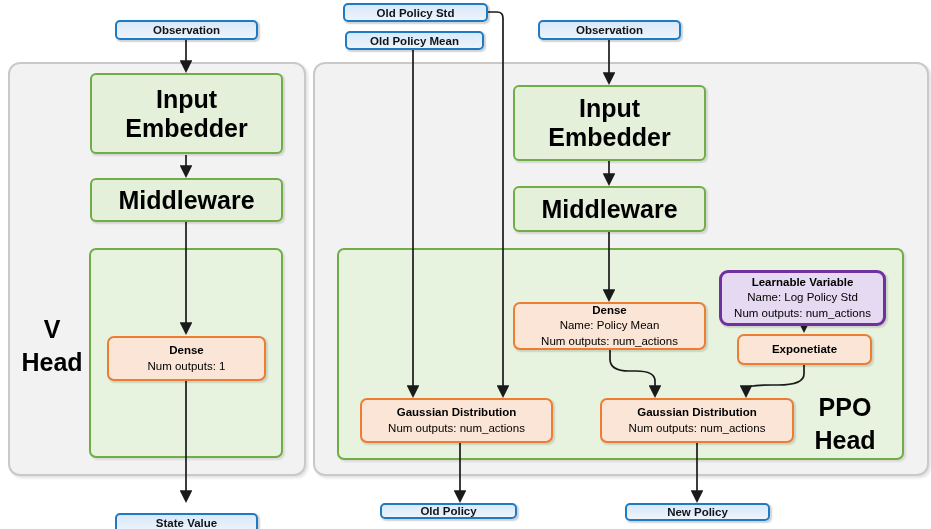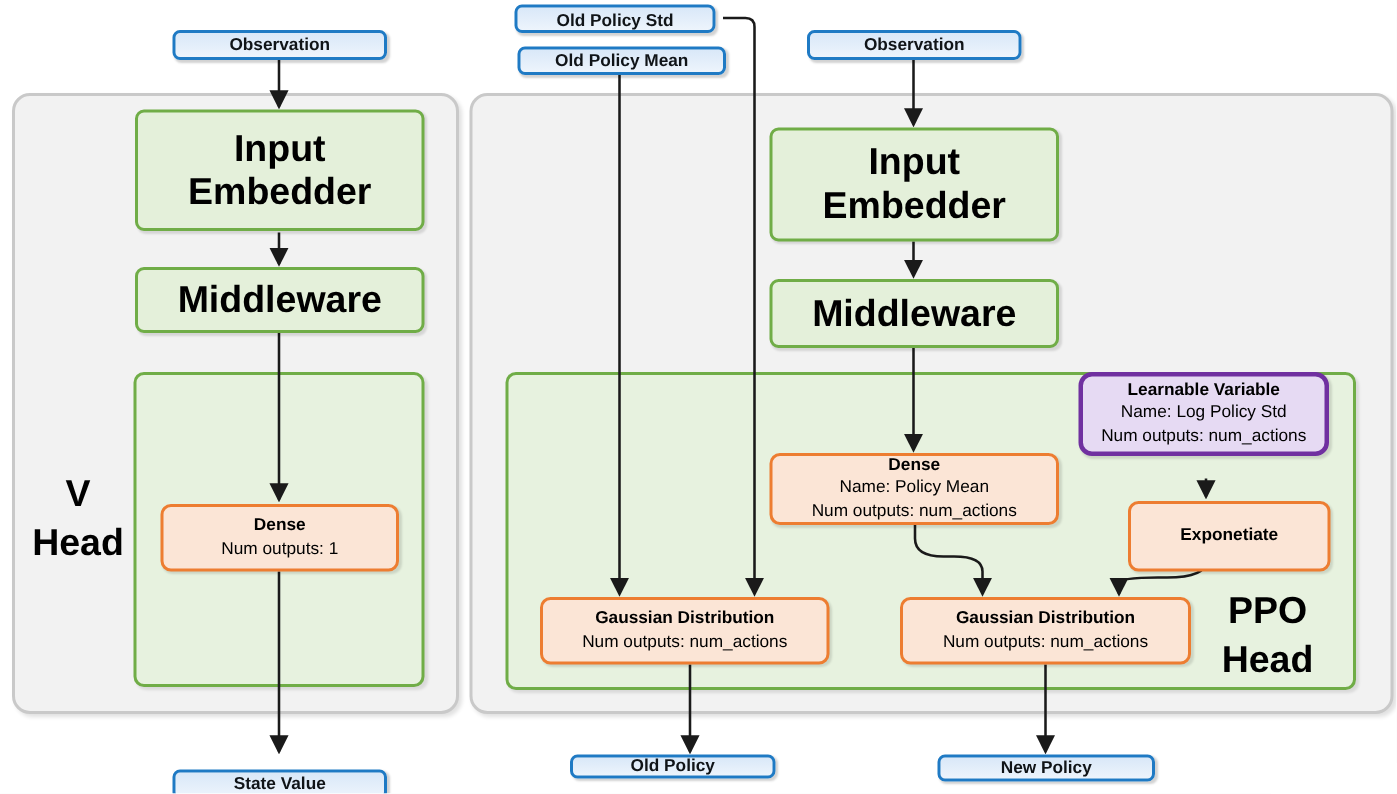--- a/index.html
+++ b/index.html
@@ -102,21 +102,21 @@
 
   <div class="node orange" style="left:107px;top:336px;width:159px;height:45px;">
     <span class="title">Dense</span>
     <span>Num outputs: 1</span>
   </div>
 
   <div class="node blue" style="left:115px;top:497px;width:143px;height:20px;margin-top:16px;">
     <span>State Value</span>
   </div>
 
-  <div class="node blue" style="left:343px;top:3px;width:134px;height:19px;justify-content:flex-end;">
+  <div class="node blue" style="left:343px;top:3px;width:145px;height:19px;">
     <span>Old Policy Std</span>
   </div>
 
   <div class="node blue" style="left:345px;top:31px;width:139px;height:19px;align-items:center;">
     <span>Old Policy Mean</span>
   </div>
 
   <div class="node blue" style="left:538px;top:20px;width:143px;height:20px;">
     <span>Observation</span>
   </div>
@@ -128,27 +128,27 @@
   <div class="node green" style="left:513px;top:186px;width:193px;height:46px;">
     <span>Middleware</span>
   </div>
 
   <div class="node orange" style="left:513px;top:302px;width:193px;height:48px;">
     <span class="title">Dense</span>
     <span>Name: Policy Mean</span>
     <span>Num outputs: num_actions</span>
   </div>
 
-  <div class="node purple" style="left:719px;top:248px;width:167px;height:56px;">
+  <div class="node purple" style="left:719px;top:270px;width:167px;height:56px;">
     <span class="title">Learnable Variable</span>
     <span>Name: Log Policy Std</span>
     <span>Num outputs: num_actions</span>
   </div>
 
-  <div class="node orange" style="left:737px;top:334px;width:135px;height:47px;margin-left:15px;">
+  <div class="node orange" style="left:737px;top:334px;width:135px;height:31px;">
     <span class="title">Exponetiate</span>
   </div>
 
   <div class="node orange" style="left:360px;top:398px;width:193px;height:45px;">
     <span class="title">Gaussian Distribution</span>
     <span>Num outputs: num_actions</span>
   </div>
 
   <div class="node orange" style="left:600px;top:398px;width:194px;height:45px;">
     <span class="title">Gaussian Distribution</span>

